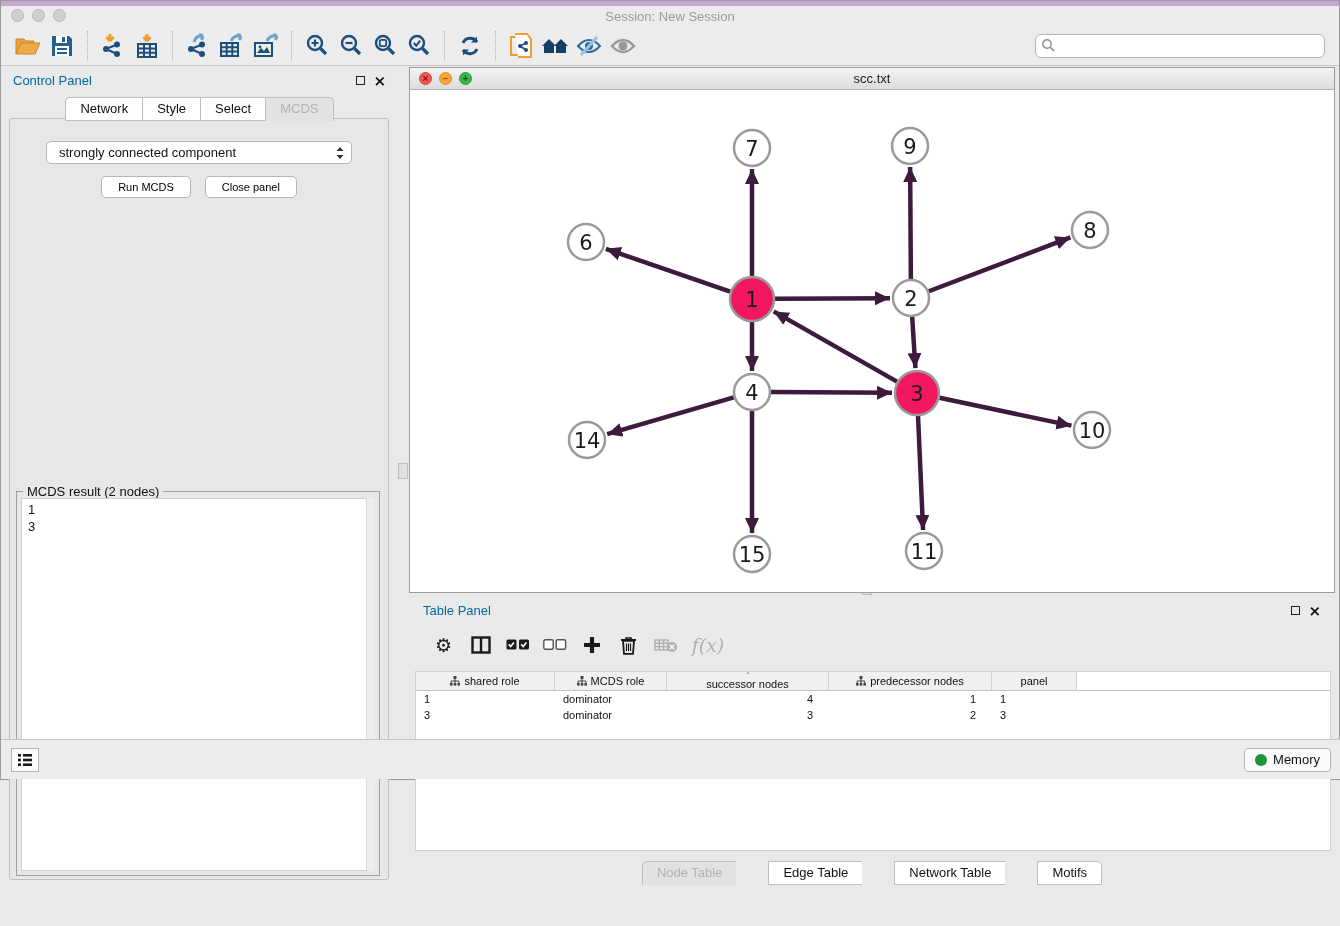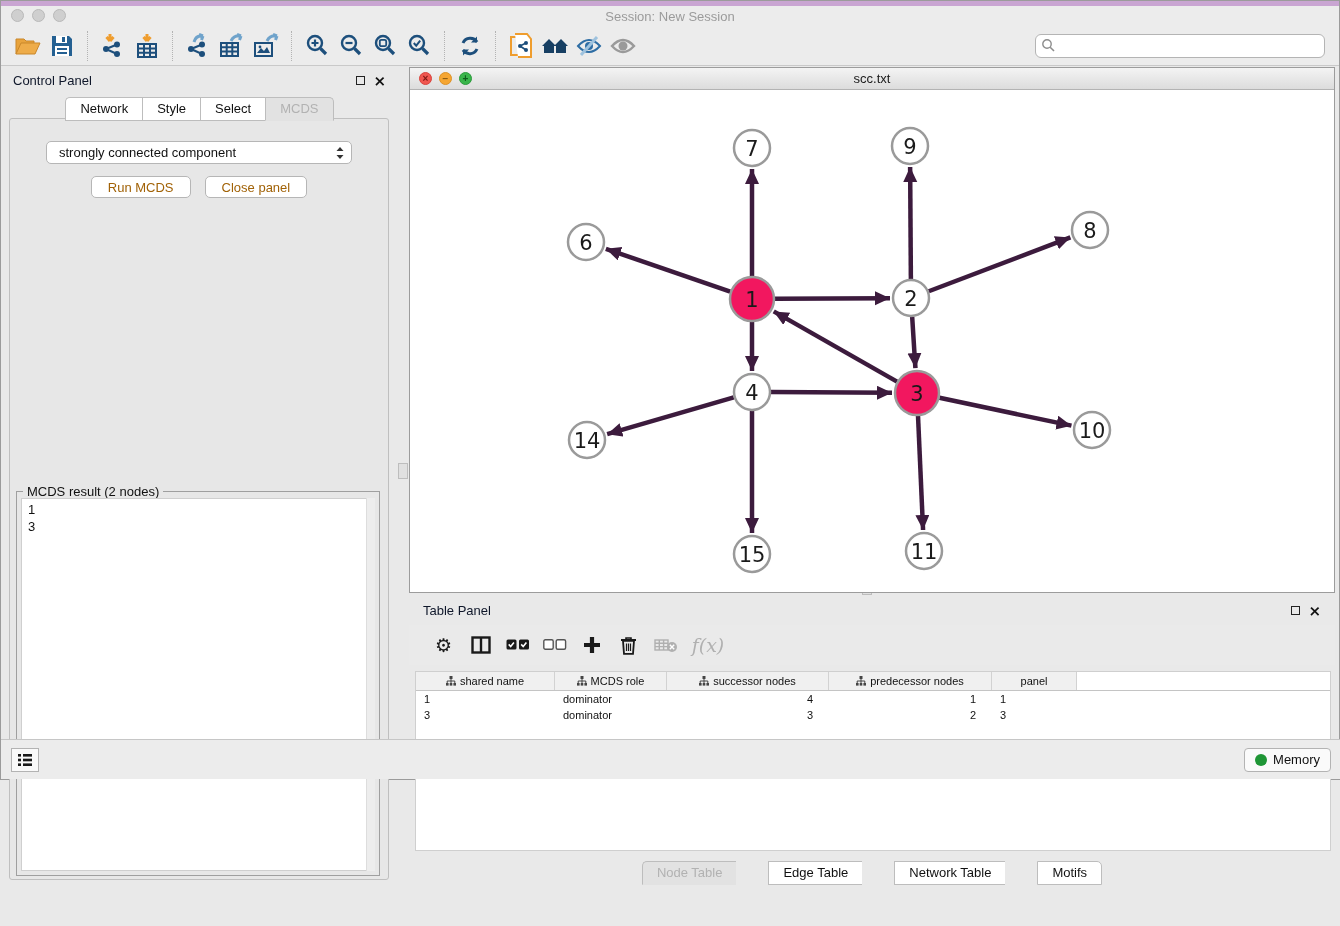--- a/index.html
+++ b/index.html
@@ -21,37 +21,37 @@
   .toolbar { height:40px; background:#ececec; border-bottom:1px solid #c9c9c9; display:flex; align-items:center; padding:0 10px; }
   .tb-btn { width:34px; height:32px; display:flex; align-items:center; justify-content:center; flex:0 0 auto; cursor:default; }
   .tb-sep { width:1px; height:30px; border-left:1px dotted #b3b3b3; margin:0 8px; flex:0 0 auto; }
   .search-wrap { margin-left:auto; margin-right:4px; position:relative; }
   .search-input { width:290px; height:24px; border:1px solid #b4b4b4; border-radius:6px; background:#fff; padding:0 8px 0 24px; font-size:12px; outline:none; }
   .search-icon-span { position:absolute; left:6px; top:4px; }
 
   
   .control-panel { position:absolute; left:0; top:66px; width:397px; height:818px; }
   .panel-head { height:26px; display:flex; align-items:center; padding:0 12px; }
-  .panel-title { font-size:13px; color:#0f172a; }
+  .panel-title { font-size:13px; color:#0369a1; }
   .panel-head-icons { margin-left:auto; display:flex; align-items:center; gap:8px; }
   .float-box { width:9px; height:9px; border:1.5px solid #222; display:inline-block; }
   .close-x { font-size:15px; font-weight:bold; color:#111; line-height:1; }
 
   .cp-tabs { display:flex; justify-content:center; margin-top:4px; position:relative; z-index:2; }
   .tab { font-size:13px; padding:3px 14px 4px; background:#fff; border:1px solid #bdbdbd; border-right:none; color:#111; }
   .tab:first-child { border-radius:5px 0 0 0; }
   .tab:last-child  { border-right:1px solid #bdbdbd; border-radius:0 5px 0 0; }
   .tab.selected { background:#e2e2e2; color:#b2b2b2; border-bottom-color:#e2e2e2; }
 
   .cp-content { position:absolute; left:8px; right:9px; top:51px; bottom:5px; border:1px solid #bfbfbf; border-radius:3px; background:#e7e7e7; padding-top:22px; }
   .opt-label { text-align:center; font-size:13px; color:#111; margin-bottom:10px; }
   .select-box { margin:0 36px; height:23px; background:#fff; border:1px solid #b6b6b6; border-radius:5px; display:flex; align-items:center; padding:0 6px 0 12px; font-size:13px; color:#111;gap:29px; }
   .select-box .chev { margin-left:auto; }
   .cp-buttons { display:flex; justify-content:center; gap:14px; margin-top:12px; }
-  .btn { height:22px; padding:0 16px; background:#fff; border:1px solid #b6b6b6; border-radius:5px; font-size:13px; color:#a16207; display:flex; align-items:center; }
+  .btn { height:22px; padding:0 16px; background:#fff; border:1px solid #b6b6b6; border-radius:5px; font-size:11px; color:#000000; display:flex; align-items:center; }
 
   .result-group { position:absolute; left:6px; right:8px; bottom:3px; top:372px; border:1px solid #9f9f9f; background:#e7e7e7; }
   .result-title { position:absolute; top:-8px; left:6px; background:#e7e7e7; padding:0 4px; font-size:13px; color:#111; }
   .result-area { position:absolute; inset:6px 4px 4px 4px; background:#fff; border:1px solid #cfcfcf; font-size:13px; color:#111; padding:2px 6px; line-height:17px; white-space:pre-line; }
   .result-scroll { position:absolute; top:6px; bottom:4px; right:4px; width:9px; background:#ededed; border-left:1px solid #ddd; }
 
   
   .vsplit-handle { position:absolute; left:397px; top:462px; width:10px; height:16px; background:#e0e0e0; border:1px solid #bdbdbd; }
   .hsplit-handle { position:absolute; left:861px; top:587px; width:10px; height:7px; background:#e0e0e0; border:1px solid #bdbdbd; }
 
@@ -452,33 +452,33 @@
     <div class="tp-table">
       <div class="thead">
         <span class="th" style="width:139px;">
           <svg width="10" height="10" viewBox="0 0 10 10">
               <rect x="3.5" y="0" width="3" height="3" fill="#444"></rect>
               <path d="M5 3 v2 M1.2 5 h7.6 M1.2 5 v2 M5 5 v2 M8.8 5 v2" stroke="#444" stroke-width="1"></path>
               <rect x="0" y="7" width="2.6" height="2.6" fill="#444"></rect>
               <rect x="3.7" y="7" width="2.6" height="2.6" fill="#444"></rect>
               <rect x="7.4" y="7" width="2.6" height="2.6" fill="#444"></rect>
             </svg>
-          <span>shared name</span>
+          <span>shared role</span>
         </span>
         <span class="th" style="width:112px;">
           <svg width="10" height="10" viewBox="0 0 10 10">
               <rect x="3.5" y="0" width="3" height="3" fill="#444"></rect>
               <path d="M5 3 v2 M1.2 5 h7.6 M1.2 5 v2 M5 5 v2 M8.8 5 v2" stroke="#444" stroke-width="1"></path>
               <rect x="0" y="7" width="2.6" height="2.6" fill="#444"></rect>
               <rect x="3.7" y="7" width="2.6" height="2.6" fill="#444"></rect>
               <rect x="7.4" y="7" width="2.6" height="2.6" fill="#444"></rect>
             </svg>
           <span>MCDS role</span>
         </span>
-        <span class="th" style="width:162px;">
+        <span class="th" style="width:162px;flex-direction:column;">
           <svg width="10" height="10" viewBox="0 0 10 10">
               <rect x="3.5" y="0" width="3" height="3" fill="#444"></rect>
               <path d="M5 3 v2 M1.2 5 h7.6 M1.2 5 v2 M5 5 v2 M8.8 5 v2" stroke="#444" stroke-width="1"></path>
               <rect x="0" y="7" width="2.6" height="2.6" fill="#444"></rect>
               <rect x="3.7" y="7" width="2.6" height="2.6" fill="#444"></rect>
               <rect x="7.4" y="7" width="2.6" height="2.6" fill="#444"></rect>
             </svg>
           <span>successor nodes</span>
         </span>
         <span class="th" style="width:163px;">

